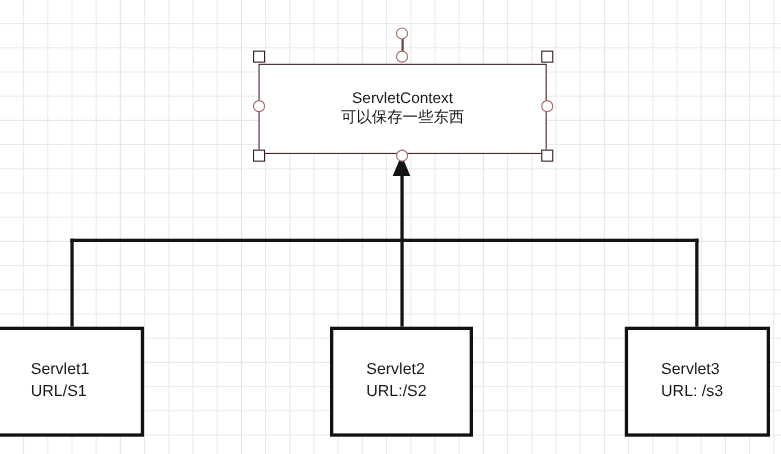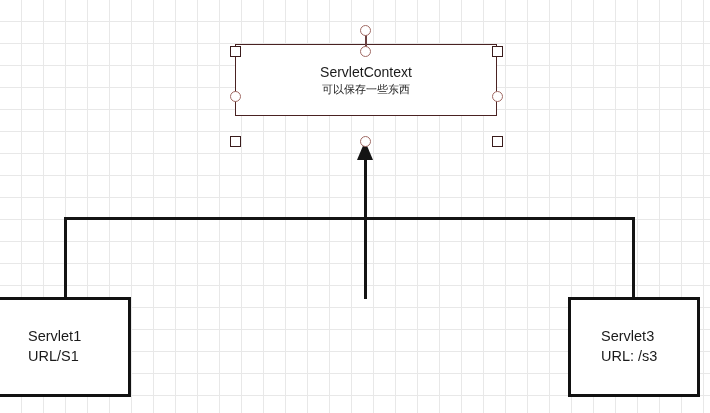--- a/index.html
+++ b/index.html
@@ -43,22 +43,22 @@
     white-space: nowrap;
   }
 
   
   .node-selected {
     border: 1.5px solid #4a2222;
     font-size: 14px;
     z-index: 6;
   }
   .node-selected .line2 {
-    font-family: Liberation Sans, sans-serif;
-    font-size: 11px;
+    font-family: Liberation Serif, serif;
+    font-size: 14px;
   }
 
   
   .node-plain {
     border: 3px solid #111111;
     font-size: 14.5px;
     align-items: flex-start;
     padding-left: 30px;
     z-index: 5;
   }
@@ -120,21 +120,21 @@
 
   <div class="conn conn-h" style="left:64px; top:217px; width:571px;"></div>
 
   <div class="conn conn-v" style="left:64px; top:217px; height:82px;"></div>
 
   <div class="conn conn-v" style="left:632px; top:217px; height:82px;"></div>
 
   <div class="conn conn-v" style="left:364px; top:156px; height:143px;"></div>
   <div class="arrow-head" style="left:357px; top:141px;"></div>
 
-  <div class="node node-selected" style="left:235px; top:44px; width:262px; height:72px;">
+  <div class="node node-selected" style="left:235px; top:58px; width:262px; height:82px;">
     <span class="line1">ServletContext</span>
     <span class="line2">可以保存一些东西</span>
   </div>
 
   <div class="rotate-stem" style="left:365px; top:31px; height:21px;"></div>
   <div class="handle-ci" style="left:360px; top:25px;"></div>
 
   <div class="handle-sq" style="left:230px; top:46px;"></div>
   <div class="handle-sq" style="left:492px; top:46px;"></div>
   <div class="handle-sq" style="left:230px; top:136px;"></div>
@@ -143,19 +143,23 @@
   <div class="handle-ci" style="left:360px; top:46px;"></div>
   <div class="handle-ci" style="left:360px; top:136px;"></div>
   <div class="handle-ci" style="left:230px; top:91px;"></div>
   <div class="handle-ci" style="left:492px; top:91px;"></div>
 
   <div class="node node-plain" style="left:-5px; top:297px; width:136px; height:100px;">
     <span class="line1">Servlet1</span>
     <span class="line2">URL/S1</span>
   </div>
 
+  <div class="node node-plain" style="left:300px; top:297px; width:130px; height:100px;">
+    <span class="line1">Servlet2</span>
+    <span class="line2">URL:/S2</span>
+  </div>
 
   <div class="node node-plain" style="left:568px; top:297px; width:132px; height:100px;">
     <span class="line1">Servlet3</span>
     <span class="line2">URL: /s3</span>
   </div>
 
 </div>
 
 </body></html>

